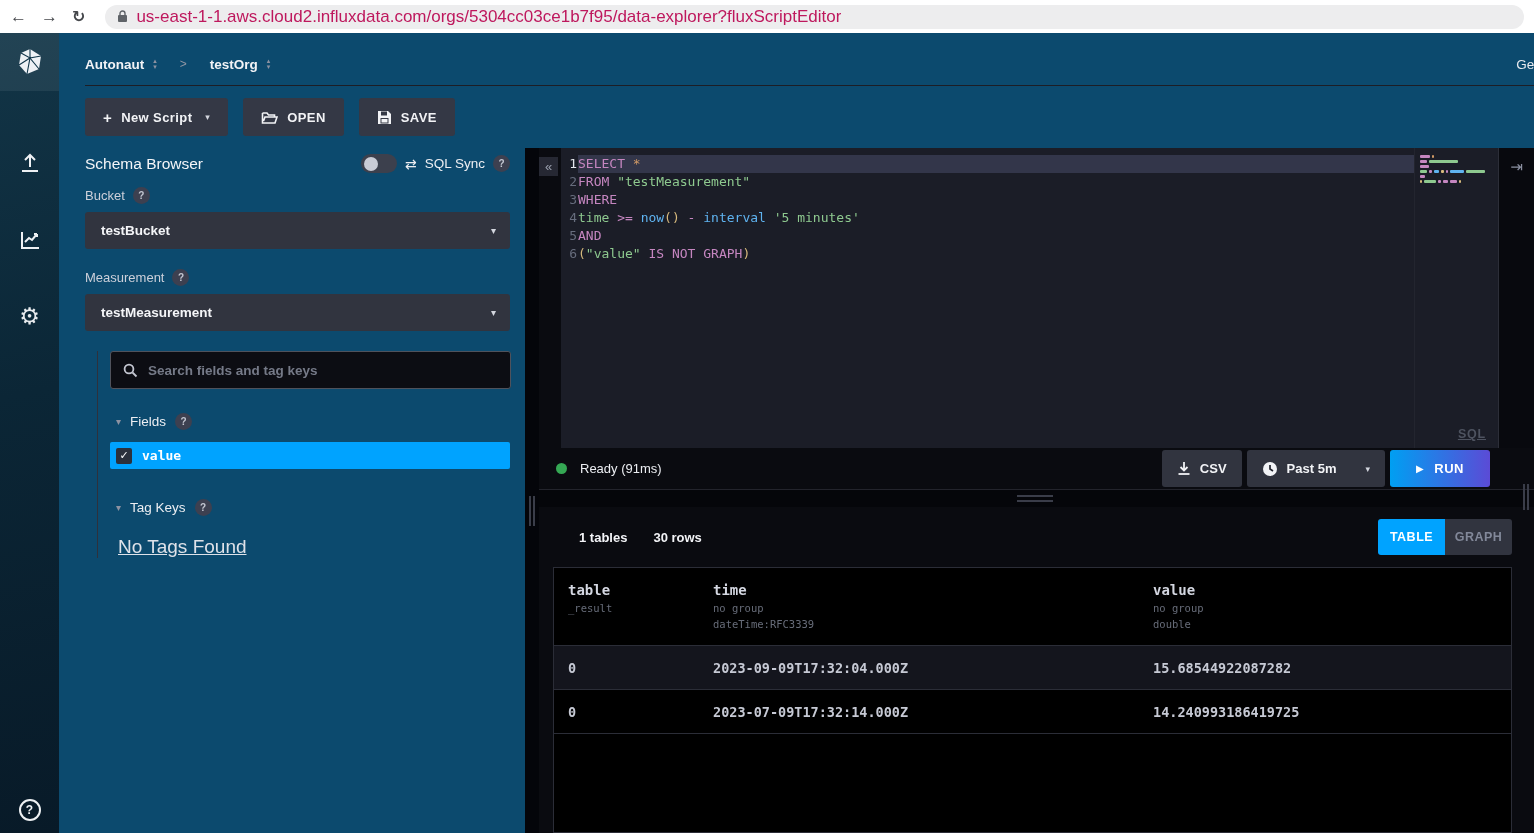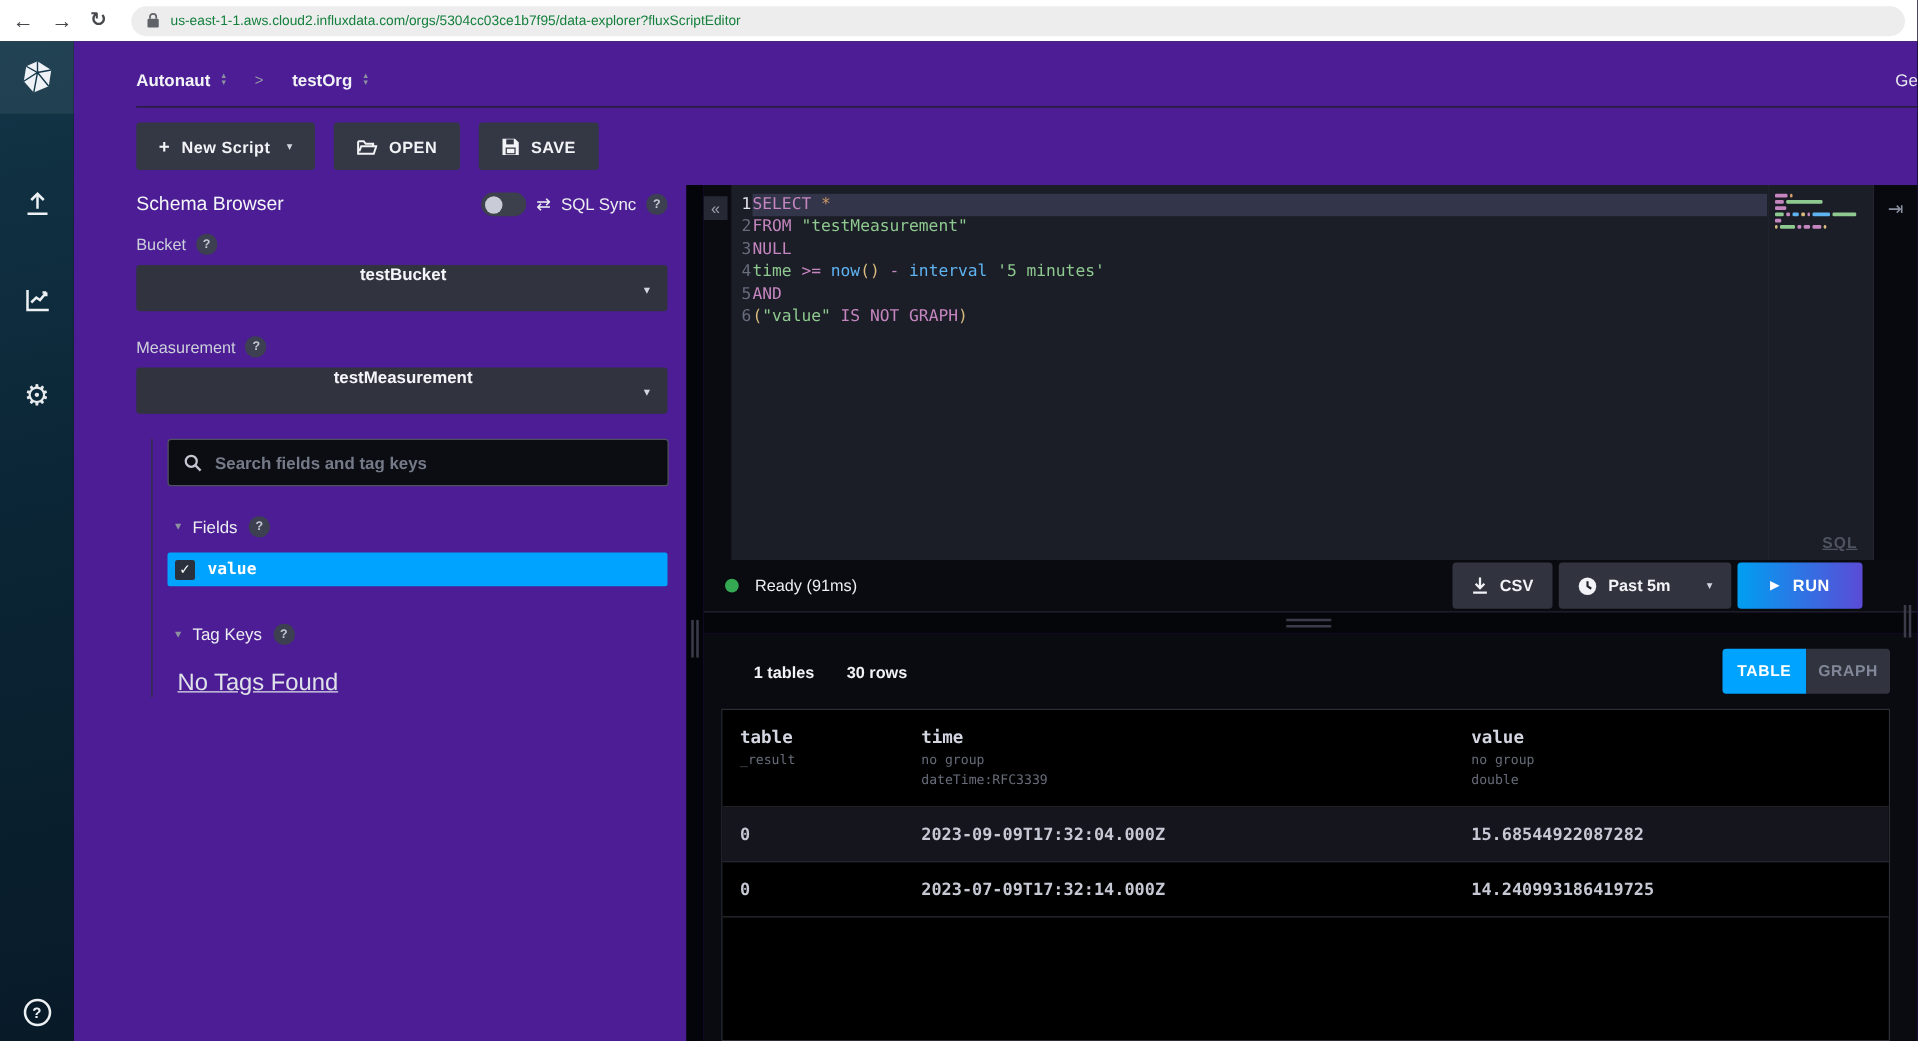--- a/index.html
+++ b/index.html
@@ -5,35 +5,35 @@
   * { margin:0; padding:0; box-sizing:border-box; }
   html,body { width:1534px; height:833px; overflow:hidden; background:#060709;
     font-family:"Liberation Sans","DejaVu Sans",sans-serif; }
 
   
   .browser-bar { height:33px; background:#ffffff; display:flex; align-items:center; padding:0 10px; gap:14px; }
   .bicon { font-size:17px; color:#46484c; line-height:1; cursor:pointer; }
   .bicon.reload { font-size:16px; font-weight:bold; }
   .url-pill { flex:1; height:24px; background:#ededee; border-radius:12px; display:flex; align-items:center;
     padding:0 12px; gap:8px; margin-left:6px; }
-  .url-text { font-size:11px; color:#15803d; white-space:nowrap; overflow:hidden; }
+  .url-text { font-size:17px; color:#be185d; white-space:nowrap; overflow:hidden; }
 
   
   .app { display:flex; height:800px; }
   .sidebar { width:59px; background:linear-gradient(168deg,#123547 0%,#0b2636 45%,#081a28 100%);
     display:flex; flex-direction:column; align-items:center; position:relative; }
   .logo-cell { width:59px; height:58px; background:rgba(255,255,255,0.07); display:flex; align-items:center; justify-content:center; cursor:pointer; }
   .side-icons { display:flex; flex-direction:column; align-items:center; gap:46px; margin-top:58px; }
   .side-item { width:30px; height:30px; display:flex; align-items:center; justify-content:center; cursor:pointer; color:#e8ebee; }
   .gear { font-size:23px; color:#e8ebee; line-height:1; }
   .side-help { position:absolute; bottom:12px; left:50%; transform:translateX(-50%);
     width:22px; height:22px; border:2px solid #eef1f4; border-radius:50%; color:#eef1f4;
     font-size:12px; font-weight:bold; display:flex; align-items:center; justify-content:center; cursor:pointer; }
 
-  .main { flex:1; background:#4c1d95; display:flex; flex-direction:column; min-width:0;padding-left:24px; }
+  .main { flex:1; background:#0c4a6e; display:flex; flex-direction:column; min-width:0; }
 
   
   .nav-bar { height:52px; display:flex; align-items:center; padding:10px 0 0 26px; gap:9px; }
   .crumb { color:#f2f3f6; font-size:13.5px; font-weight:bold; cursor:pointer; }
   .sorter { display:inline-flex; flex-direction:column; line-height:6px; font-size:7px; color:#8d92a1; cursor:pointer; margin-right:14px; }
   .crumb-sep { color:#9196a4; font-size:12px; margin-right:14px; }
   .nav-right { margin-left:auto; color:#e8eaef; font-size:13.5px; white-space:nowrap; margin-right:-4px; }
 
   .title-row { padding:8px 0 12px 26px; }
   .title-row h1 { color:#ffffff; font-size:29px; font-weight:bold; letter-spacing:0.2px; }
@@ -56,21 +56,21 @@
   .schema-head h2 { color:#f4f5f8; font-size:15.5px; font-weight:normal; }
   .sync-group { margin-left:auto; display:flex; align-items:center; gap:8px; }
   .toggle { width:36px; height:19px; border-radius:10px; background:#3c404d; position:relative; cursor:pointer; }
   .toggle .knob { position:absolute; left:3px; top:2.5px; width:14px; height:14px; border-radius:50%; background:#c9ccd6; }
   .sync-icon { color:#eceef2; font-size:14px; }
   .sync-label { color:#eceef2; font-size:13.5px; }
   .q-icon { width:17px; height:17px; border-radius:50%; background:#3d4050; color:#c3c6d1;
     font-size:10px; font-weight:bold; display:inline-flex; align-items:center; justify-content:center; cursor:pointer; flex:none; }
   .field-label { display:flex; align-items:center; gap:8px; color:#cdd0da; font-size:13px; margin:0 0 8px 0; }
   .dropdown { width:425px; height:37px; background:#31343f; border-radius:3px; display:flex; align-items:center;
-    padding:0 14px 0 16px; cursor:pointer; margin-bottom:20px;flex-direction:column; }
+    padding:0 14px 0 16px; cursor:pointer; margin-bottom:20px; }
   .dropdown .dval { color:#f4f5f8; font-size:13.5px; font-weight:bold; }
   .dropdown .caret { margin-left:auto; color:#d3d6de; font-size:10px; }
 
   .tree { margin-left:12px; border-left:1px solid #2e313c; padding-left:12px; }
   .searchbox { width:401px; height:38px; border:1px solid #4f525c; border-radius:3px; background:#0c0d13;
     display:flex; align-items:center; padding:0 12px; gap:10px; }
   .searchbox input { flex:1; background:transparent; border:none; outline:none; color:#dfe2e9;
     font-family:inherit; font-size:13.5px; }
   .searchbox input::placeholder { color:#757a88; font-weight:bold; }
   .tree-row { display:flex; align-items:center; gap:9px; margin:24px 0 12px 6px; }
@@ -330,21 +330,21 @@
               <div class="code-line active">
                 <span class="ln">1</span>
                 <span class="lc"><span class="tk-kw">SELECT</span><span class="tk-pl"> </span><span class="tk-op">*</span></span>
               </div>
               <div class="code-line">
                 <span class="ln">2</span>
                 <span class="lc"><span class="tk-kw">FROM</span><span class="tk-pl"> </span><span class="tk-str">"testMeasurement"</span></span>
               </div>
               <div class="code-line">
                 <span class="ln">3</span>
-                <span class="lc"><span class="tk-kw">NULL</span></span>
+                <span class="lc"><span class="tk-kw">WHERE</span></span>
               </div>
               <div class="code-line">
                 <span class="ln">4</span>
                 <span class="lc"><span class="tk-str">time</span><span class="tk-pl"> </span><span class="tk-kw">&gt;=</span><span class="tk-pl"> </span><span class="tk-fn">now</span><span class="tk-br">()</span><span class="tk-pl"> </span><span class="tk-kw">-</span><span class="tk-pl"> </span><span class="tk-fn">interval</span><span class="tk-pl"> </span><span class="tk-str">'5 minutes'</span></span>
               </div>
               <div class="code-line">
                 <span class="ln">5</span>
                 <span class="lc"><span class="tk-kw">AND</span></span>
               </div>
               <div class="code-line">

